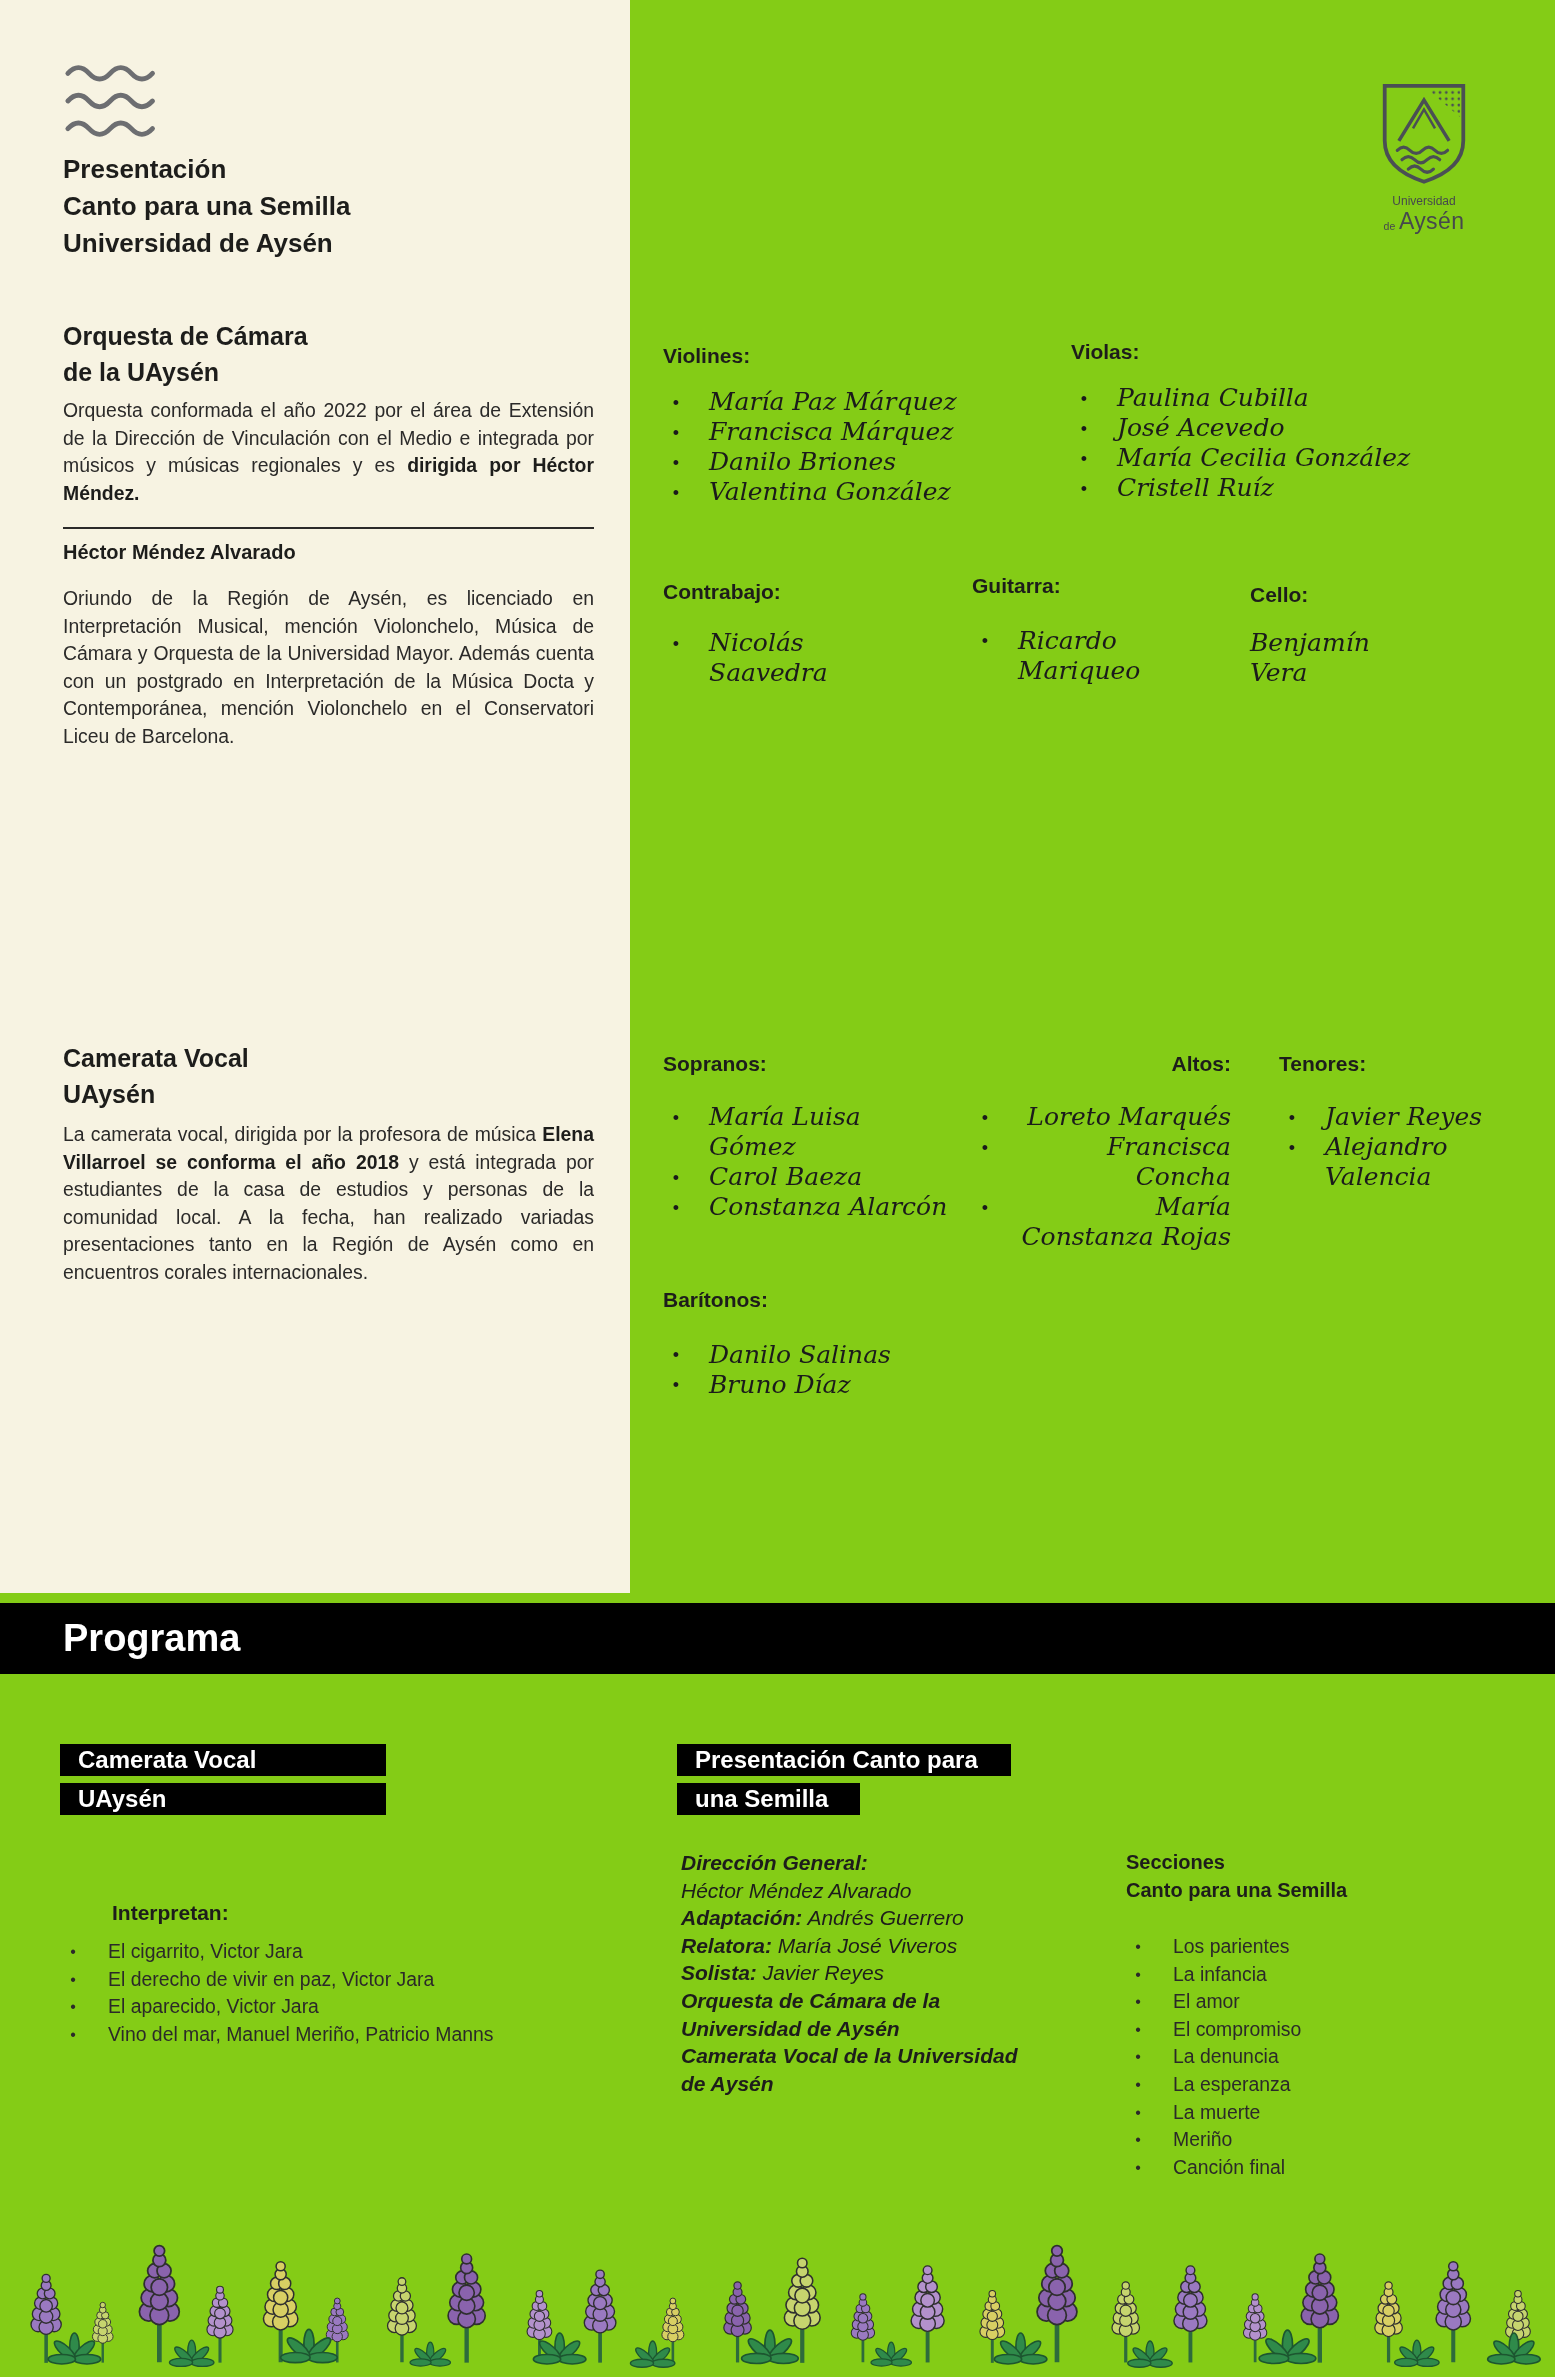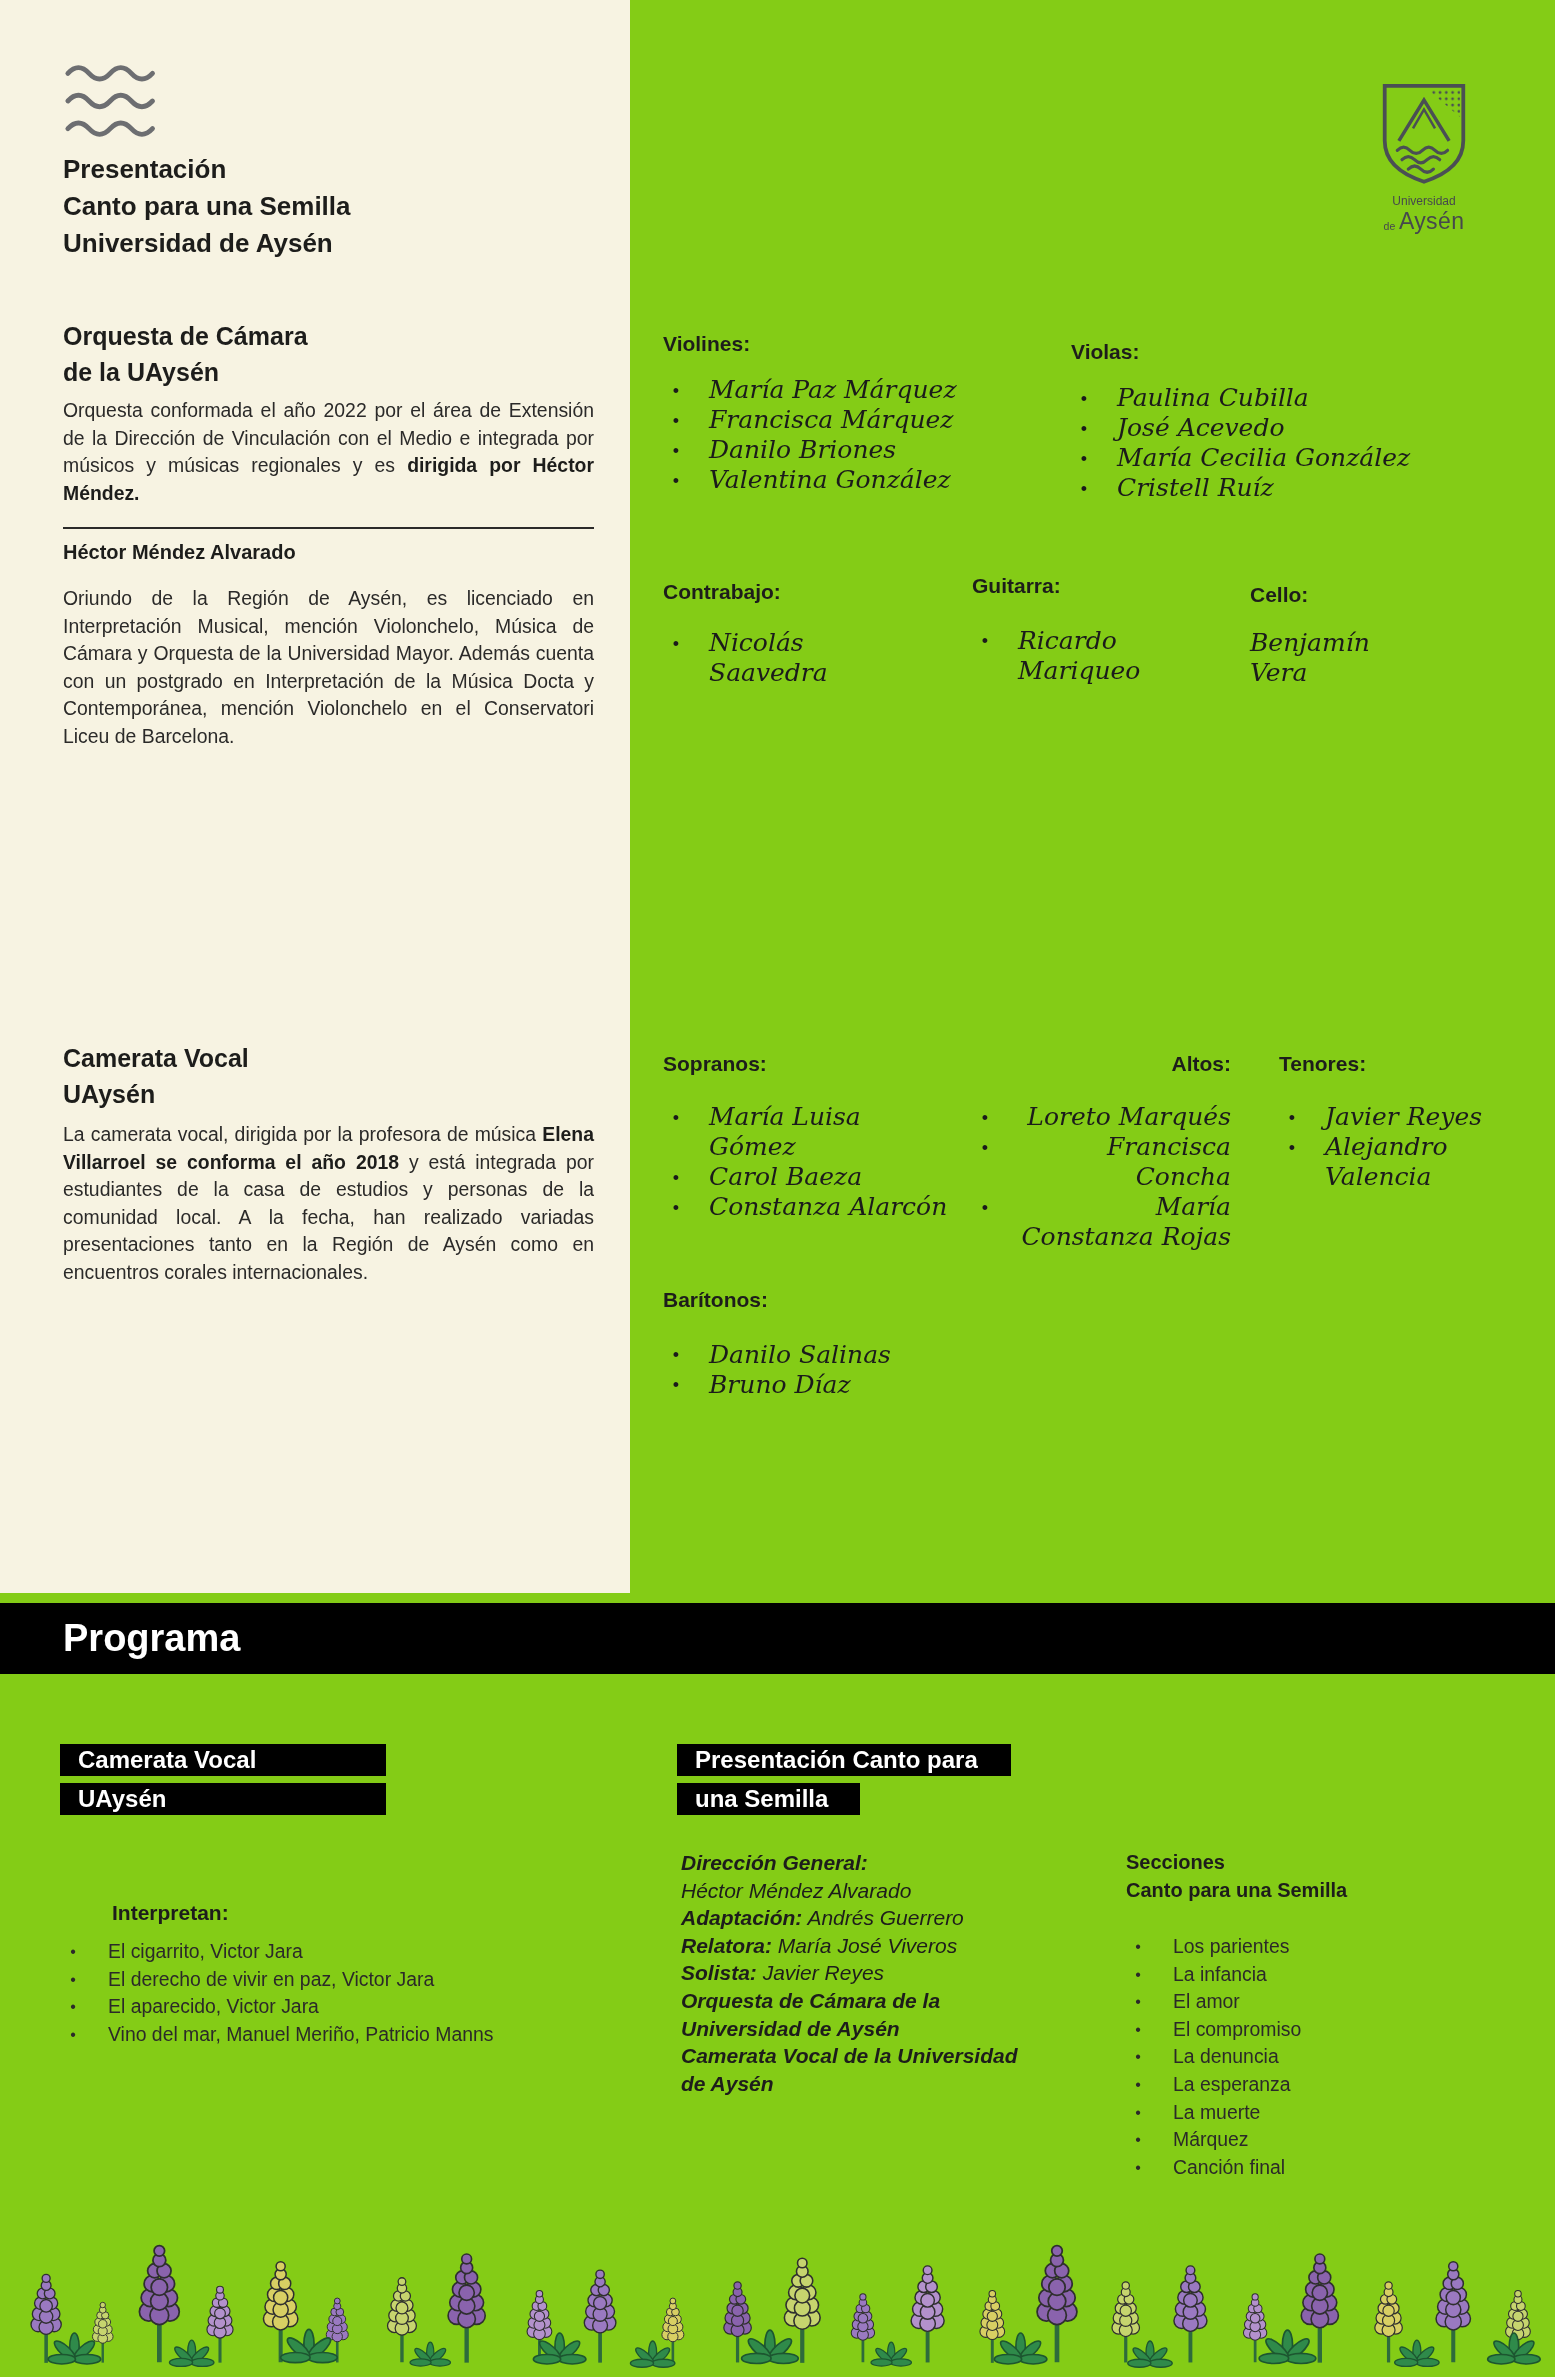--- a/index.html
+++ b/index.html
@@ -139,21 +139,21 @@
   <div class="abs body-text" style="left:63px; top:397px; width:531px;">
     <span>Orquesta conformada el año 2022 por el área de Extensión de la Dirección de Vinculación con el Medio e integrada por músicos y músicas regionales y es </span><b>dirigida por  Héctor Méndez.</b>
   </div>
 
   <div class="abs divider" style="left:63px; top:527px; width:531px;"></div>
 
   <div class="abs sub-heading" style="left:63px; top:541px;">Héctor Méndez Alvarado</div>
 
   <div class="abs body-text" style="left:63px; top:585px; width:531px;">Oriundo de la Región de Aysén, es licenciado en Interpretación Musical, mención Violonchelo, Música de Cámara y Orquesta de la Universidad Mayor. Además cuenta con un postgrado en Interpretación de la Música Docta y Contemporánea, mención Violonchelo  en el Conservatori Liceu de Barcelona.</div>
 
-  <section class="abs" style="left:663px; top:332px;">
+  <section class="abs" style="left:663px; top:344px;">
     <div class="group-label">Violines:</div>
     <ul class="script-list" style="width:365px;">
       <li>María Paz Márquez</li>
       <li>Francisca Márquez</li>
       <li>Danilo Briones</li>
       <li>Valentina González</li>
     </ul>
   </section>
 
   <section class="abs" style="left:1071px; top:340px;">
@@ -267,21 +267,21 @@
   </div>
 
   <ul class="abs plain-list" style="left:1132px; top:1933px; width:267px;">
     <li>Los parientes</li>
     <li>La infancia</li>
     <li>El amor</li>
     <li>El compromiso</li>
     <li>La denuncia</li>
     <li>La esperanza</li>
     <li>La muerte</li>
-    <li>Márquez</li>
+    <li>Meriño</li>
     <li>Canción final</li>
   </ul>
 
   <div class="abs flower-strip">
     <svg width="1556" height="186" viewBox="0 0 1920 230" aria-hidden="true">
       <defs>
         <g id="lup">
           <path d="M0 95 L0 52" stroke="#2e6b3c" stroke-width="4" fill="none"></path>
           <g stroke="#2f2f2f" stroke-width="1.5">
             <circle cx="-9" cy="52" r="8"></circle>

